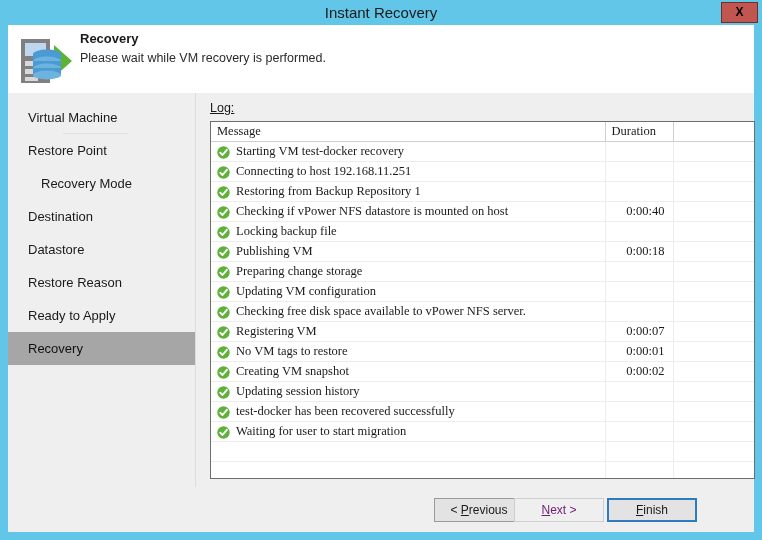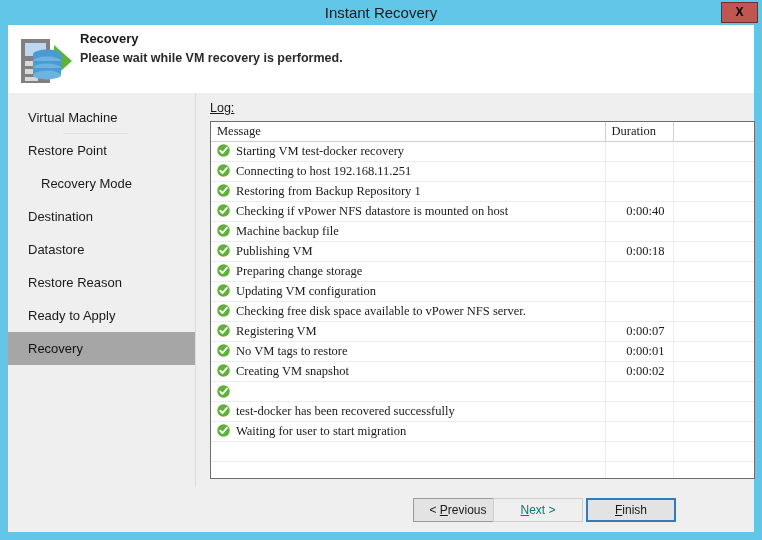--- a/index.html
+++ b/index.html
@@ -80,21 +80,20 @@
     color: #1a1a1a;
     font-family: "Liberation Sans", sans-serif;
   }
   .header-sub {
     position: absolute;
     left: 72px;
     top: 26px;
     font-size: 12.5px;
     color: #2a2a2a;
     font-family: "Liberation Sans", sans-serif;
-    font-weight: bold;
   }
   
   .body-area {
     position: absolute;
     left: 8px;
     top: 93px;
     width: 746px;
     height: 394px;
     background: #efefef;
     box-sizing: border-box;
@@ -189,21 +188,21 @@
     border-right: 1px solid #ededed;
     padding: 0 6px;
     box-sizing: border-box;
     color: #1a1a1a;
     vertical-align: middle;
     white-space: nowrap;
     overflow: hidden;
   }
   table.log td.c-extra { border-right: none; }
   table.log td.c-dur { text-align: right; padding-right: 8px; }
-  .cell-msg { display: flex; align-items: flex-start; }
+  .cell-msg { display: flex; align-items: flex-end; }
   .check {
     display: inline-block;
     width: 13px;
     height: 13px;
     margin-right: 6px;
     flex: 0 0 13px;
     position: relative;
   }
   .check svg { display: block; }
   
@@ -222,23 +221,24 @@
     height: 24px;
     background: #e3e3e3;
     border: 1px solid #9a9a9a;
     box-sizing: border-box;
     font-size: 12px;
     color: #1a1a1a;
     text-align: center;
     line-height: 22px;
     cursor: pointer;
     font-family: "Liberation Sans", sans-serif;
+    margin-left: 21px;
   }
   .btn.disabled {
-    color: #0f766e;
+    color: #701a75;
     border-color: #cfcfcf;
     background: #efefef;
     cursor: default;
   }
   .btn.default {
     border: 2px solid #2f7bbf;
     background: #e3e3e3;
     line-height: 20px;
   }
   .btn .u { text-decoration: underline; }
@@ -369,21 +369,21 @@
               </tr>
               <tr>
                 <td>
                   <div class="cell-msg">
                     <span class="check">
                       <svg width="13" height="13" viewBox="0 0 13 13" xmlns="http://www.w3.org/2000/svg">
                         <circle cx="6.5" cy="6.5" r="6.2" fill="#5fb13a"></circle>
                         <path d="M3.2 6.7 L5.5 9.0 L9.9 3.8" stroke="#ffffff" stroke-width="1.9" fill="none" stroke-linecap="round" stroke-linejoin="round"></path>
                       </svg>
                     </span>
-                    <span>Machine backup file</span>
+                    <span>Locking backup file</span>
                   </div>
                 </td>
                 <td class="c-dur"></td>
                 <td class="c-extra"></td>
               </tr>
               <tr>
                 <td>
                   <div class="cell-msg">
                     <span class="check">
                       <svg width="13" height="13" viewBox="0 0 13 13" xmlns="http://www.w3.org/2000/svg">
@@ -489,20 +489,21 @@
               </tr>
               <tr>
                 <td>
                   <div class="cell-msg">
                     <span class="check">
                       <svg width="13" height="13" viewBox="0 0 13 13" xmlns="http://www.w3.org/2000/svg">
                         <circle cx="6.5" cy="6.5" r="6.2" fill="#5fb13a"></circle>
                         <path d="M3.2 6.7 L5.5 9.0 L9.9 3.8" stroke="#ffffff" stroke-width="1.9" fill="none" stroke-linecap="round" stroke-linejoin="round"></path>
                       </svg>
                     </span>
+                    <span>Updating session history</span>
                   </div>
                 </td>
                 <td class="c-dur"></td>
                 <td class="c-extra"></td>
               </tr>
               <tr>
                 <td>
                   <div class="cell-msg">
                     <span class="check">
                       <svg width="13" height="13" viewBox="0 0 13 13" xmlns="http://www.w3.org/2000/svg">

